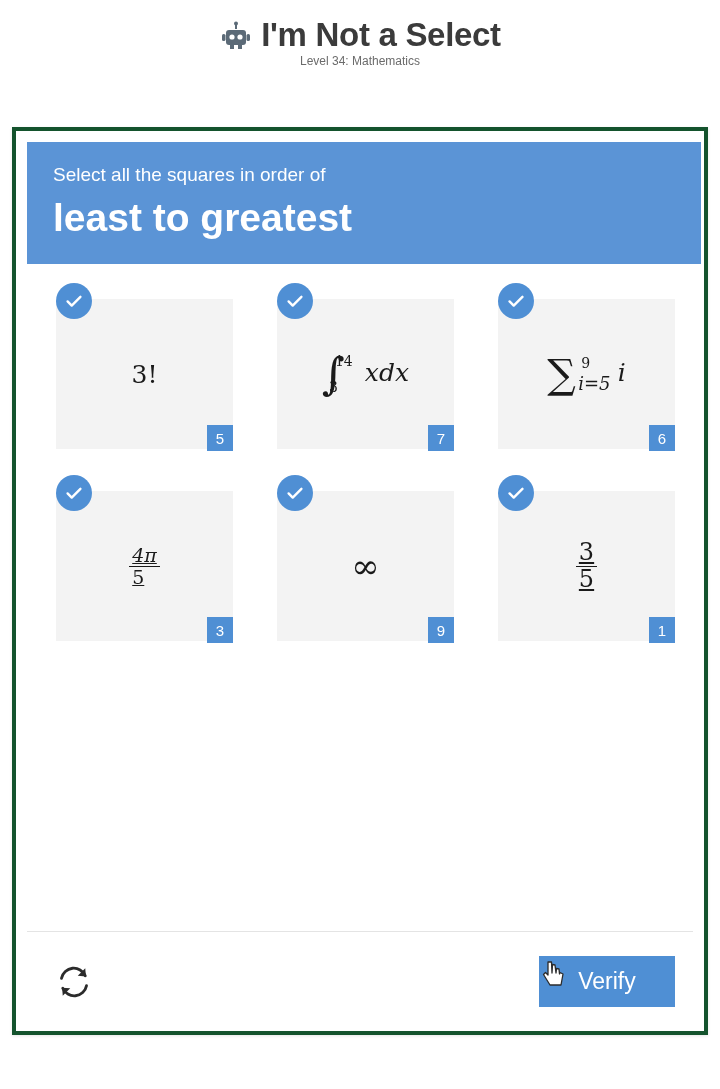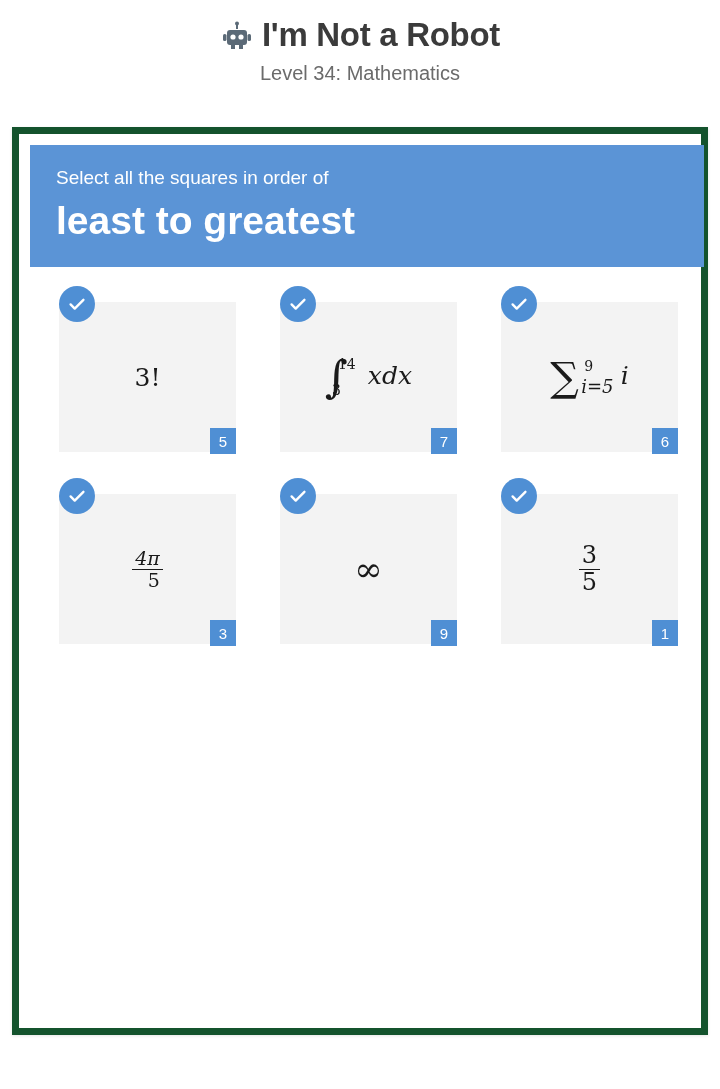--- a/index.html
+++ b/index.html
@@ -37,34 +37,33 @@
     position: relative;
     top: 2px;
   }
   .title-text {
     font-size: 33px;
     font-weight: bold;
     color: #3b3b3b;
     letter-spacing: -0.3px;
   }
   .subtitle {
-    margin-top: 8px;
-    font-size: 20px;
+    font-size: 12px;
     color: #6b6b6b;
   }
 
   
   .captcha {
     position: absolute;
     left: 12px;
     top: 127px;
     width: 696px;
     height: 908px;
     background: #ffffff;
-    border: 7px solid #14532d;
+    border: 4px solid #14532d;
     box-shadow: 0 1px 3px rgba(0,0,0,0.10);
   }
   .prompt {
     position: absolute;
     left: 11px;
     top: 11px;
     width: 674px;
     height: 122px;
     background: #5b94d6;
     color: #ffffff;
@@ -141,23 +140,24 @@
     justify-content: center;
     left: 151px;
     top: 142px;
     z-index: 3;
   }
 
   
   .frac {
     display: inline-block;
     vertical-align: middle;
-    text-align: right;
+    text-align: left;
     font-size: 19px;
     line-height: 1.08;
+    text-decoration: underline;
   }
   .frac .num { display: block; border-bottom: 1.4px solid #1a1a1a; padding: 0 3px; }
   .frac .den { display: block; padding: 0 3px; }
   .frac-lg { font-size: 24px; }
   .italic { font-style: italic; }
   .sup { font-size: 0.62em; vertical-align: super; }
   .sub { font-size: 0.62em; vertical-align: sub; }
   .big-op { font-size: 40px; line-height: 0.9; }
   .sqrt-wrap { display: inline-block; }
   .radicand { border-top: 1.6px solid #1a1a1a; padding: 1px 3px 0 2px; }
@@ -217,21 +217,21 @@
           <circle cx="13" cy="17" r="2.6" fill="#ffffff"></circle>
           <circle cx="21" cy="17" r="2.6" fill="#ffffff"></circle>
           <rect x="16" y="4" width="2" height="5" fill="#5b6a77"></rect>
           <circle cx="17" cy="3.5" r="2" fill="#5b6a77"></circle>
           <rect x="3" y="14" width="3.5" height="7" rx="1.6" fill="#5b6a77"></rect>
           <rect x="27.5" y="14" width="3.5" height="7" rx="1.6" fill="#5b6a77"></rect>
           <rect x="11" y="25" width="4" height="4" fill="#5b6a77"></rect>
           <rect x="19" y="25" width="4" height="4" fill="#5b6a77"></rect>
         </svg>
       </span>
-      <span class="title-text">I'm Not a Robot</span>
+      <span class="title-text">I'm Not a Select</span>
     </div>
     <div class="subtitle">Level 34: Mathematics</div>
   </div>
 
   <div class="captcha">
 
     <div class="prompt">
       <div class="prompt-line1">Select all the squares in order of</div>
       <div class="prompt-line2">least to greatest</div>
     </div>
@@ -326,15 +326,33 @@
         <div class="check">
           <svg viewBox="0 0 24 24" width="22" height="22">
               <path d="M5 12.5l4.5 4.5L19 7.5" stroke="#ffffff" stroke-width="2.6" fill="none" stroke-linecap="round" stroke-linejoin="round"></path>
             </svg>
         </div>
         <div class="order-badge">1</div>
       </div>
 
     </div>
 
+    <div class="footer">
+      <div class="refresh-btn">
+        <svg viewBox="0 0 32 32" width="40" height="40" aria-hidden="true">
+          <path d="M6 13 A10 10 0 0 1 25 11" stroke="#2b2b2b" stroke-width="2.3" fill="none" stroke-linecap="round"></path>
+          <path d="M26 19 A10 10 0 0 1 7 21" stroke="#2b2b2b" stroke-width="2.3" fill="none" stroke-linecap="round"></path>
+          <path d="M25 5 L25.5 11.5 L19 11" fill="#2b2b2b"></path>
+          <path d="M7 27 L6.5 20.5 L13 21" fill="#2b2b2b"></path>
+        </svg>
+      </div>
+      <button class="verify-btn">
+        <span class="cursor-hand">
+          <svg viewBox="0 0 26 30" width="26" height="30" aria-hidden="true">
+            <path d="M7 2 L7 15 L4.5 12.5 L2.5 14.5 L9 25 L20 25 L22 14 L19 12.5 L18.5 14 L18 9 L15.5 8.5 L15 13 L14 5 L11.5 4.5 L11 13 L10.5 2 Z" fill="#ffffff" stroke="#2b2b2b" stroke-width="1.3" stroke-linejoin="round"></path>
+          </svg>
+        </span>
+        <span>Verify</span>
+      </button>
+    </div>
 
   </div>
 </div>
 
 </body></html>

